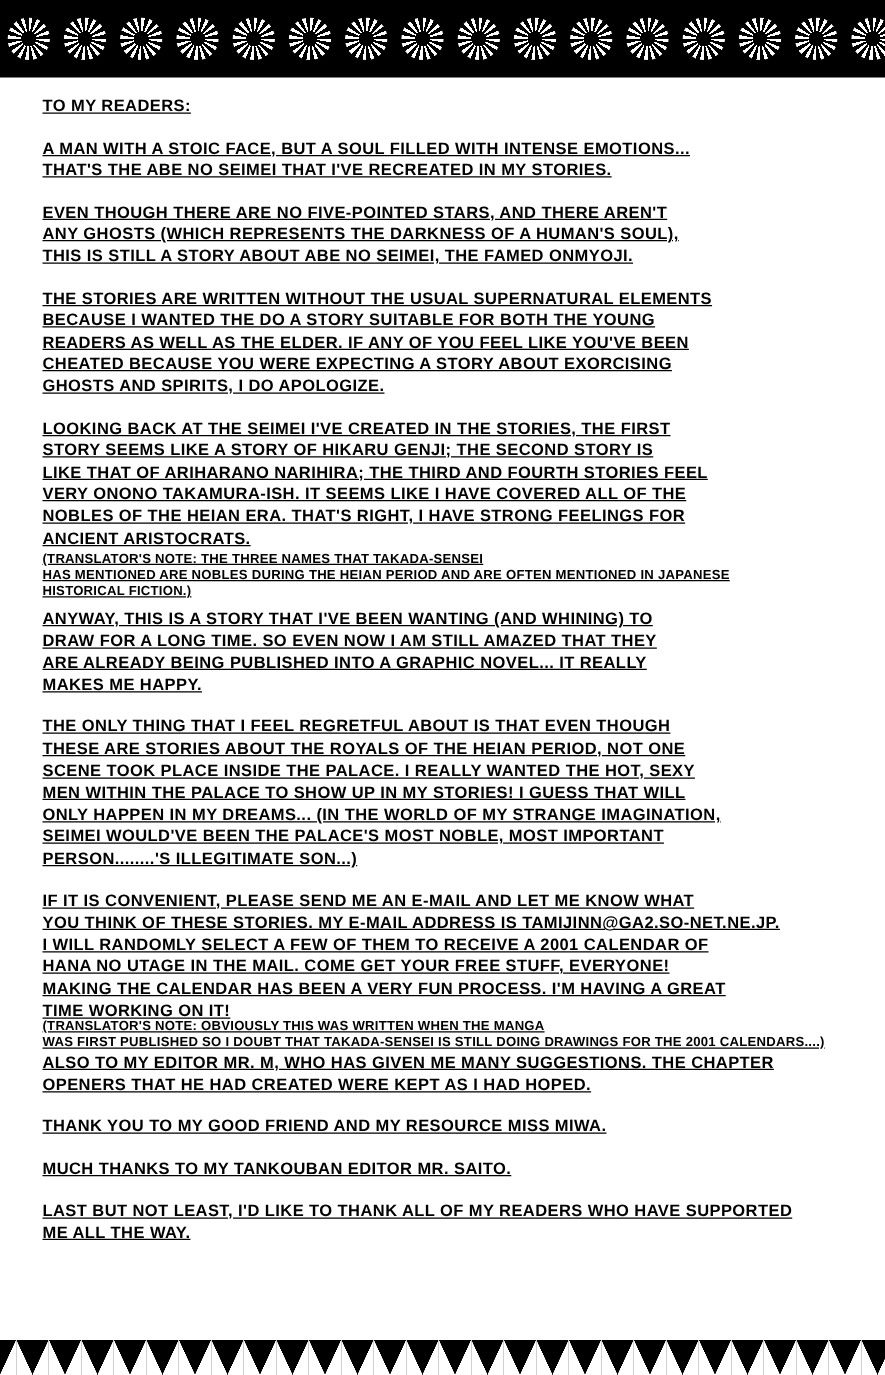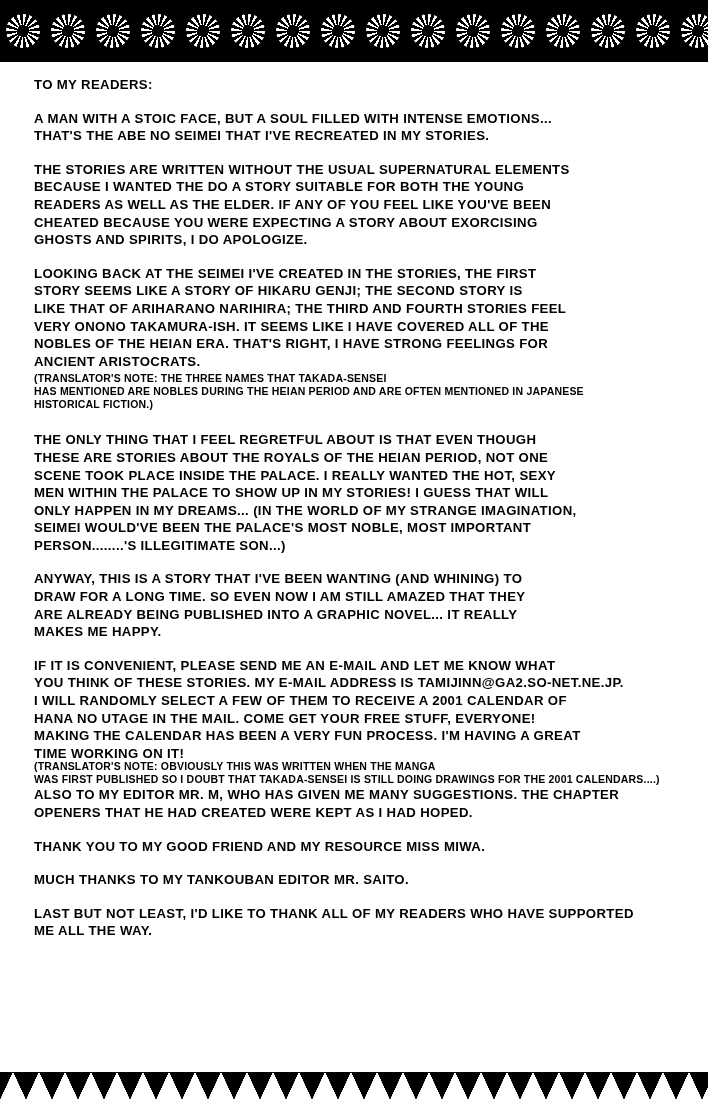--- a/index.html
+++ b/index.html
@@ -104,20 +104,21 @@
     font-size: 13.2px;
     line-height: 17.6px;
     letter-spacing: 0.35px;
     font-weight: bold;
     text-transform: uppercase;
     font-family: "Liberation Sans", sans-serif;
   }
   .para {
     margin: 0 0 16px 0;
     white-space: pre-line;
+    text-decoration: underline;
   }
   .note {
     font-size: 10.5px;
     line-height: 13px;
     letter-spacing: 0.2px;
     font-weight: bold;
     text-transform: uppercase;
   }
 </style>
 </head>
@@ -144,47 +145,50 @@
   </div>
 </div>
 
 <div class="page">
   <div class="letter">
 
     <p class="para">TO MY READERS:</p>
 
     <p class="para">A MAN WITH A STOIC FACE, BUT A SOUL FILLED WITH INTENSE EMOTIONS...
 THAT'S THE ABE NO SEIMEI THAT I'VE RECREATED IN MY STORIES.</p>
+    <p class="para">EVEN THOUGH THERE ARE NO FIVE-POINTED STARS, AND THERE AREN'T
+ANY GHOSTS (WHICH REPRESENTS THE DARKNESS OF A HUMAN'S SOUL),
+THIS IS STILL A STORY ABOUT ABE NO SEIMEI, THE FAMED ONMYOJI.</p>
     <p class="para">THE STORIES ARE WRITTEN WITHOUT THE USUAL SUPERNATURAL ELEMENTS
 BECAUSE I WANTED THE DO A STORY SUITABLE FOR BOTH THE YOUNG
 READERS AS WELL AS THE ELDER. IF ANY OF YOU FEEL LIKE YOU'VE BEEN
 CHEATED BECAUSE YOU WERE EXPECTING A STORY ABOUT EXORCISING
 GHOSTS AND SPIRITS, I DO APOLOGIZE.</p>
 
     <p class="para" style="margin-bottom:4px;">LOOKING BACK AT THE SEIMEI I'VE CREATED IN THE STORIES, THE FIRST
 STORY SEEMS LIKE A STORY OF HIKARU GENJI; THE SECOND STORY IS
 LIKE THAT OF ARIHARANO NARIHIRA; THE THIRD AND FOURTH STORIES FEEL
 VERY ONONO TAKAMURA-ISH. IT SEEMS LIKE I HAVE COVERED ALL OF THE
 NOBLES OF THE HEIAN ERA. THAT'S RIGHT, I HAVE STRONG FEELINGS FOR
 ANCIENT ARISTOCRATS.</p>
-    <p class="para note" style="margin-top:-2px; margin-bottom:20px;">(TRANSLATOR'S NOTE: THE THREE NAMES THAT TAKADA-SENSEI
+    <p class="para note" style="margin-top:-2px; margin-bottom:6px;">(TRANSLATOR'S NOTE: THE THREE NAMES THAT TAKADA-SENSEI
 HAS MENTIONED ARE NOBLES DURING THE HEIAN PERIOD AND ARE OFTEN MENTIONED IN JAPANESE
 HISTORICAL FICTION.)</p>
 
+    <p class="para">ANYWAY, THIS IS A STORY THAT I'VE BEEN WANTING (AND WHINING) TO
+DRAW FOR A LONG TIME. SO EVEN NOW I AM STILL AMAZED THAT THEY
+ARE ALREADY BEING PUBLISHED INTO A GRAPHIC NOVEL... IT REALLY
+MAKES ME HAPPY.</p>
     <p class="para">THE ONLY THING THAT I FEEL REGRETFUL ABOUT IS THAT EVEN THOUGH
 THESE ARE STORIES ABOUT THE ROYALS OF THE HEIAN PERIOD, NOT ONE
 SCENE TOOK PLACE INSIDE THE PALACE. I REALLY WANTED THE HOT, SEXY
 MEN WITHIN THE PALACE TO SHOW UP IN MY STORIES! I GUESS THAT WILL
 ONLY HAPPEN IN MY DREAMS... (IN THE WORLD OF MY STRANGE IMAGINATION,
 SEIMEI WOULD'VE BEEN THE PALACE'S MOST NOBLE, MOST IMPORTANT
 PERSON........'S ILLEGITIMATE SON...)</p>
-    <p class="para">ANYWAY, THIS IS A STORY THAT I'VE BEEN WANTING (AND WHINING) TO
-DRAW FOR A LONG TIME. SO EVEN NOW I AM STILL AMAZED THAT THEY
-ARE ALREADY BEING PUBLISHED INTO A GRAPHIC NOVEL... IT REALLY
-MAKES ME HAPPY.</p>
 
     <p class="para" style="margin-bottom:0;">IF IT IS CONVENIENT, PLEASE SEND ME AN E-MAIL AND LET ME KNOW WHAT
 YOU THINK OF THESE STORIES. MY E-MAIL ADDRESS IS TAMIJINN@GA2.SO-NET.NE.JP.
 I WILL RANDOMLY SELECT A FEW OF THEM TO RECEIVE A 2001 CALENDAR OF
 HANA NO UTAGE IN THE MAIL. COME GET YOUR FREE STUFF, EVERYONE!
 MAKING THE CALENDAR HAS BEEN A VERY FUN PROCESS. I'M HAVING A GREAT
 TIME WORKING ON IT!</p>
     <p class="para note" style="margin-top:-2px; margin-bottom:0;">(TRANSLATOR'S NOTE: OBVIOUSLY THIS WAS WRITTEN WHEN THE MANGA
 WAS FIRST PUBLISHED SO I DOUBT THAT TAKADA-SENSEI IS STILL DOING DRAWINGS FOR THE 2001 CALENDARS....)</p>
 

